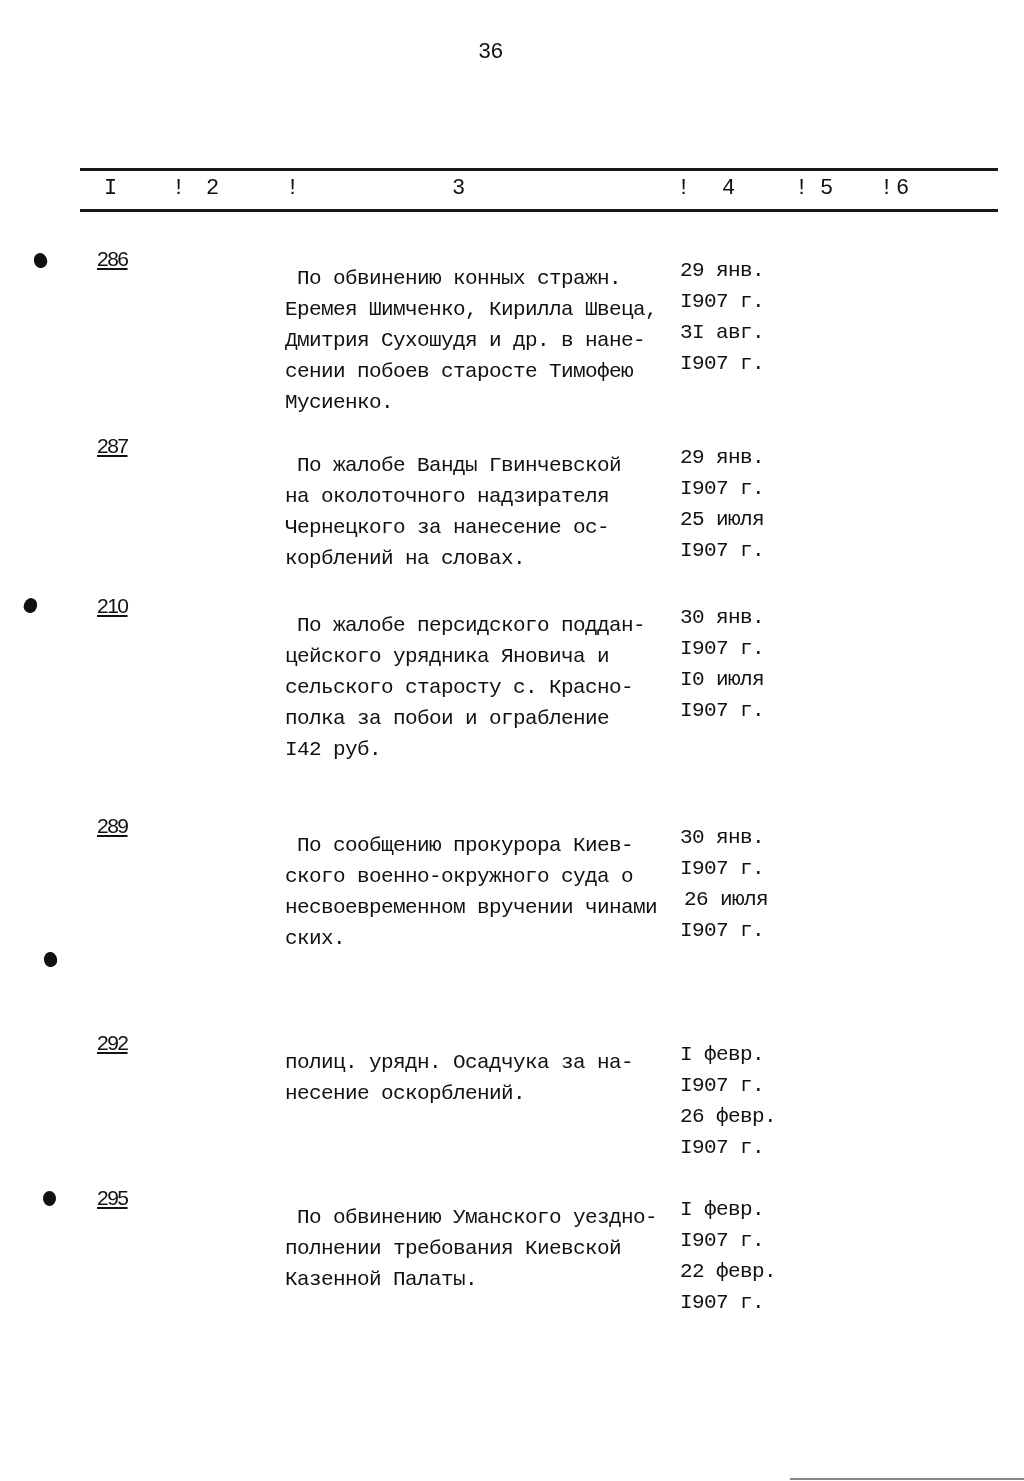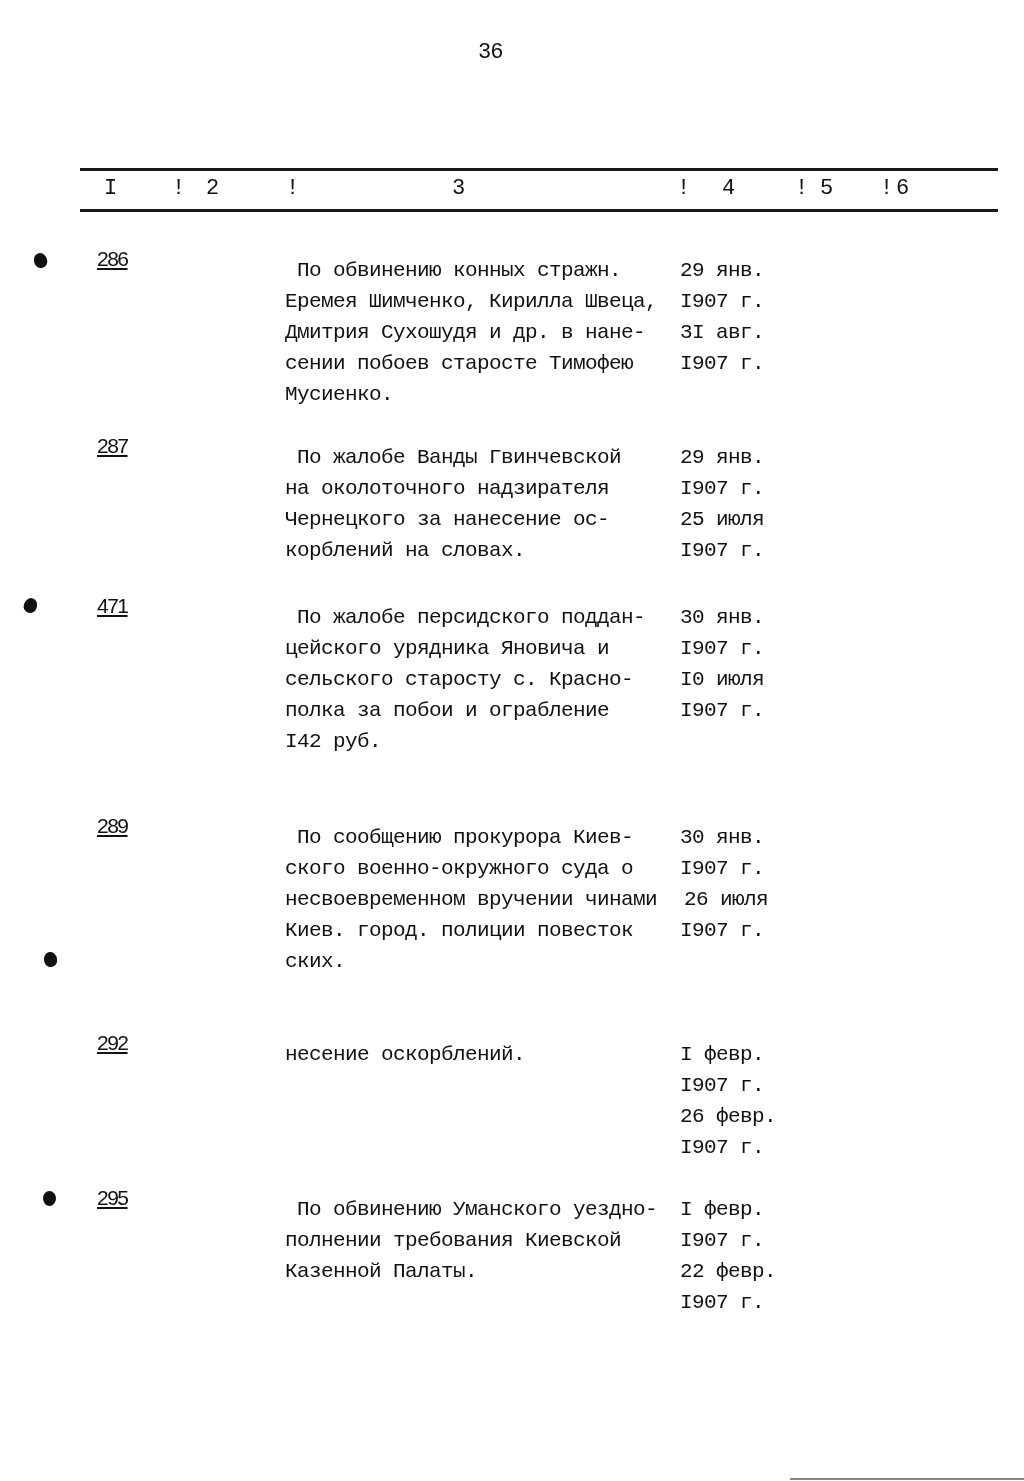--- a/index.html
+++ b/index.html
@@ -54,21 +54,21 @@
       left: 97px;
       top: 0;
       font-family: "Liberation Sans", "DejaVu Sans", sans-serif;
       font-size: 21px;
       letter-spacing: -1.5px;
       text-decoration: underline;
     }
     .entry-desc {
       position: absolute;
       left: 285px;
-      top: 8px;
+      top: 16px;
       width: 400px;
     }
     .entry-dates {
       position: absolute;
       left: 680px;
       top: 8px;
       width: 120px;
     }
     .line {
       height: 31px;
@@ -145,21 +145,21 @@
     </div>
     <div class="entry-dates">
       <div class="line">29 янв.</div>
       <div class="line">I907 г.</div>
       <div class="line">25 июля</div>
       <div class="line">I907 г.</div>
     </div>
   </div>
 
   <div class="entry" style="top:594px">
-    <div class="entry-number">471</div>
+    <div class="entry-number">210</div>
     <div class="entry-desc">
       <div class="line"> По жалобе персидского поддан-</div>
       <div class="line">цейского урядника Яновича и</div>
       <div class="line">сельского старосту с. Красно-</div>
       <div class="line">полка за побои и ограбление</div>
       <div class="line">I42 руб.</div>
     </div>
     <div class="entry-dates">
       <div class="line">30 янв.</div>
       <div class="line">I907 г.</div>
@@ -167,34 +167,34 @@
       <div class="line">I907 г.</div>
     </div>
   </div>
 
   <div class="entry" style="top:814px">
     <div class="entry-number">289</div>
     <div class="entry-desc">
       <div class="line"> По сообщению прокурора Киев-</div>
       <div class="line">ского военно-окружного суда о</div>
       <div class="line">несвоевременном вручении чинами</div>
-      <div class="line">Киев. город. полиции повесток</div>
       <div class="line">ских.</div>
     </div>
     <div class="entry-dates">
       <div class="line">30 янв.</div>
       <div class="line">I907 г.</div>
       <div class="line" style="padding-left:4px">26 июля</div>
       <div class="line">I907 г.</div>
     </div>
   </div>
 
   <div class="entry" style="top:1031px">
     <div class="entry-number">292</div>
     <div class="entry-desc">
+      <div class="line">полиц. урядн. Осадчука за на-</div>
       <div class="line">несение оскорблений.</div>
     </div>
     <div class="entry-dates">
       <div class="line">I февр.</div>
       <div class="line">I907 г.</div>
       <div class="line">26 февр.</div>
       <div class="line">I907 г.</div>
     </div>
   </div>
 

